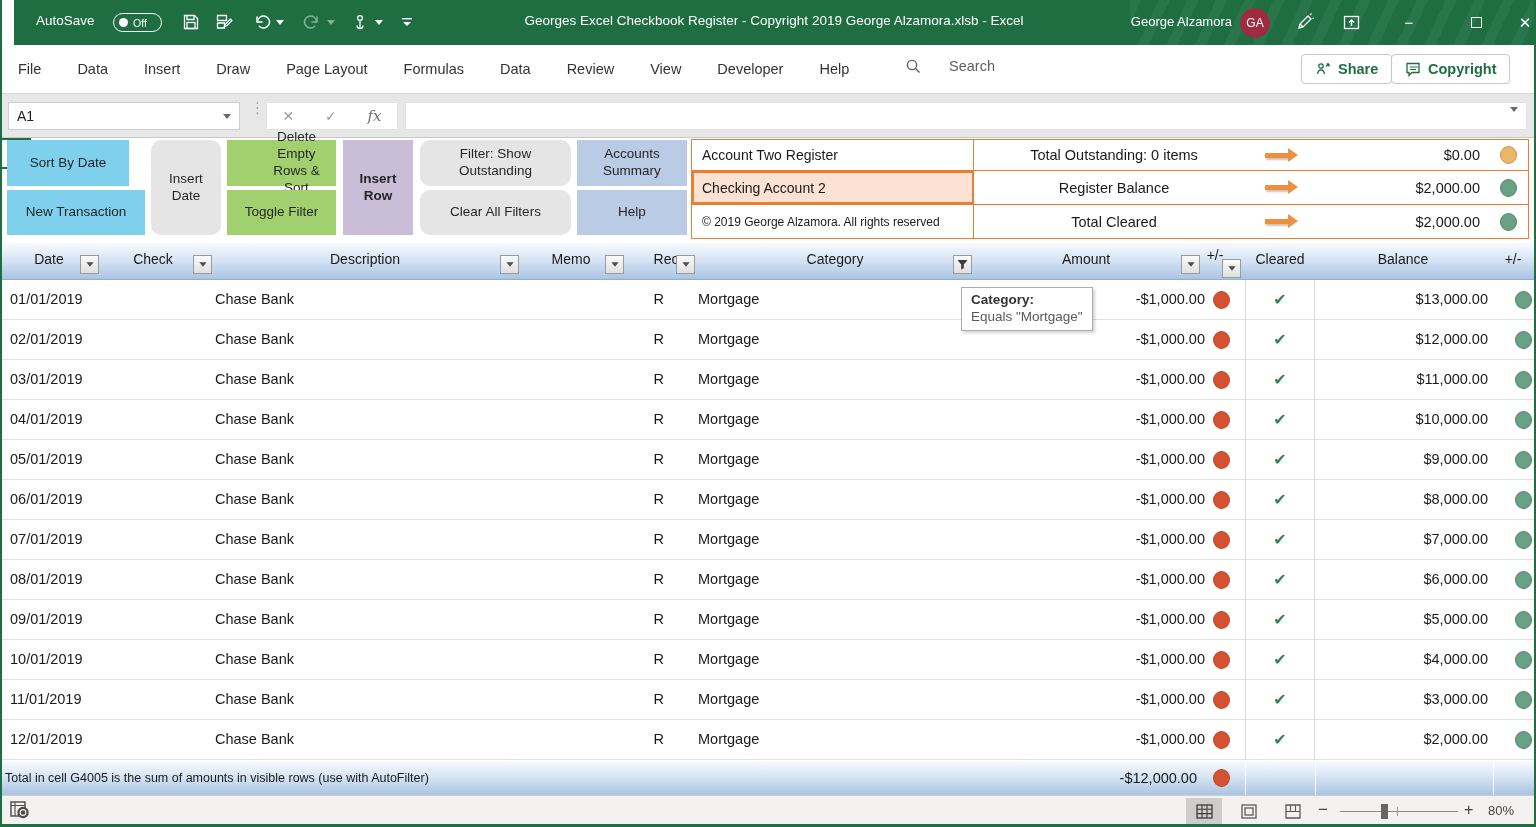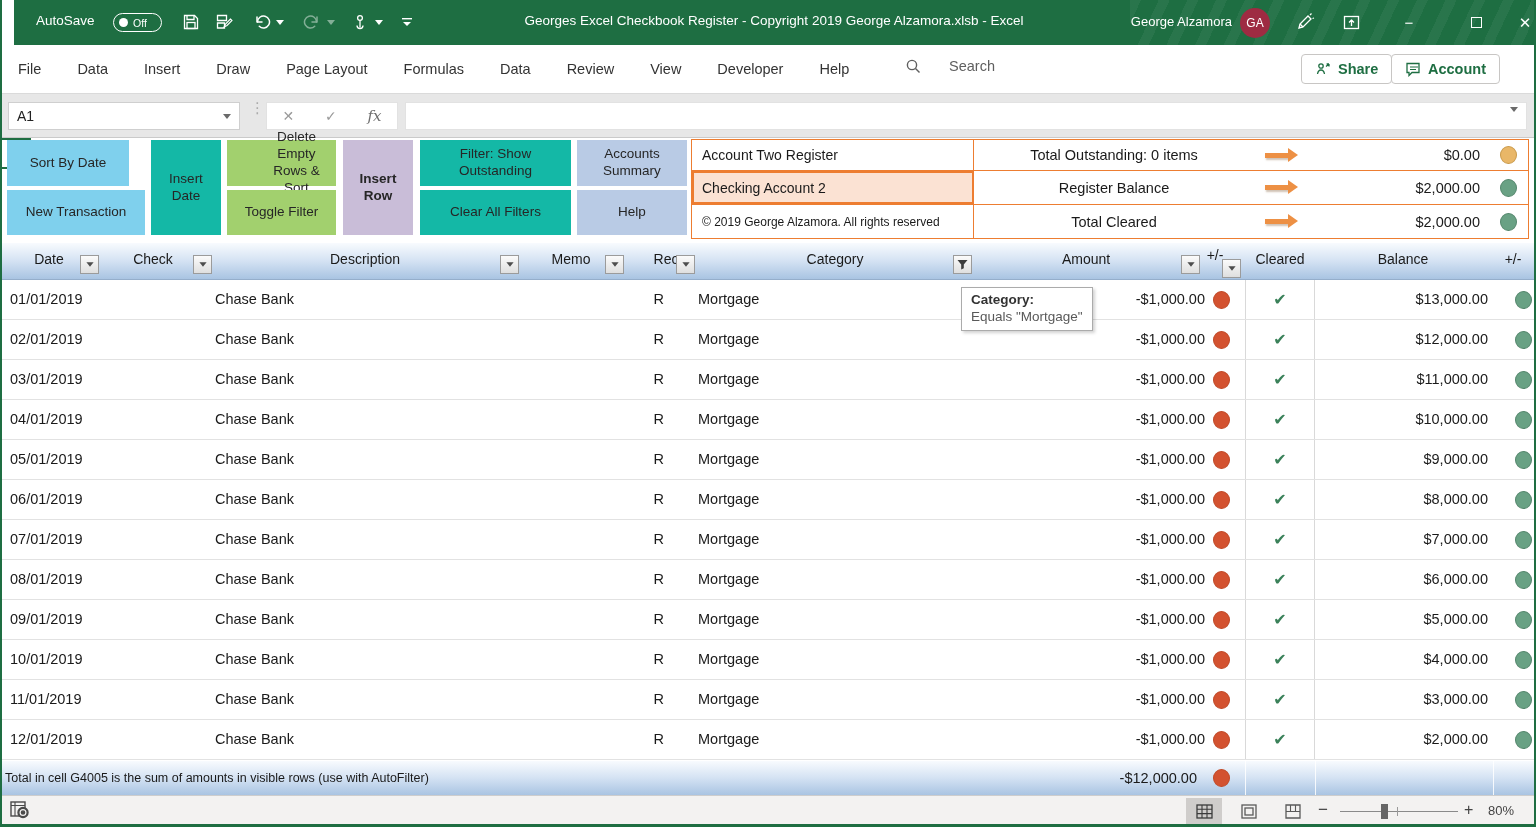--- a/index.html
+++ b/index.html
@@ -44,21 +44,21 @@
   .fbtns .fb { color:#9a9a9a; font-size:14px; }
   .fx { font-family:"DejaVu Serif",serif; font-style:italic; color:#6f6f6f; font-size:15px; }
   .finput { position:absolute; left:405px; top:8px; width:1122px; height:28px; background:#fff; border:1px solid #E2E2E2; }
   .fexp { position:absolute; left:1510px; top:18px; }
 
   
   .sheet { position:absolute; left:0; top:138px; width:1536px; height:657px; background:#fff; }
   .a1cell { position:absolute; left:-3px; top:0px; width:34px; height:31px; border:2px solid #1E6E42; background:#fff; }
 
   .mbtn { position:absolute; display:flex; align-items:center; justify-content:center; text-align:center; font-size:13.5px; color:#262626; line-height:1.25; padding:2px 6px; cursor:pointer; }
-  .b-blue { background:#7FD0ED; } .b-yellow { background:#14b8a6; } .b-green { background:#A2D06E; }
+  .b-blue { background:#7FD0ED; } .b-yellow { background:#e5e5e5;border-radius:10px; } .b-green { background:#A2D06E; }
   .b-purple { background:#C9BDD8; } .b-bluegray { background:#B9CBE5; }
 
   
   .acct-grid { position:absolute; left:691px; top:1px; width:838px; height:100px;border-radius:26px; }
   .agr { position:absolute; left:0; width:838px; border:1px solid #ED7D31; border-top:none; }
   .agr:first-child { border-top:1px solid #ED7D31; }
   .acct-cell { position:absolute; left:0; top:0; bottom:0; width:282px; border-right:1px solid #ED7D31; font-size:14px; color:#1a1a1a; display:flex; align-items:center; padding-left:10px; background:#fff; }
   .tot-label { position:absolute; left:282px; top:0; bottom:0; width:570px; }
   .tlbl { position:absolute; left:0; top:0; bottom:0; width:520px; display:flex; align-items:center; justify-content:center; font-size:14.5px; color:#1a1a1a; padding-right:240px; }
   .arrow { position:absolute; left:573px; top:50%; margin-top:-2.5px; width:24px; height:5px; background:#ED9044; box-shadow:1px 2px 2px rgba(120,80,40,.35); }
@@ -233,21 +233,21 @@
           <path d="M2.5 13c.5-2.8 2-4 3.5-4s3 1.2 3.5 4"></path>
           <path d="M11 5.5L14 3M14 3h-2.4M14 3v2.4"></path>
       </svg>
       <span>Share</span>
     </div>
     <div class="pill-btn" style="left:1391px">
       <svg width="16" height="16" viewBox="0 0 16 16" fill="none" stroke="#1E6E42" stroke-width="1.3">
         <path d="M2 2.5h12v9H7l-3 3v-3H2z"></path>
           <path d="M5 6h8M5 8.5h6" stroke-width="1.1"></path>
       </svg>
-      <span>Account</span>
+      <span>Copyright</span>
     </div>
   </div>
 
   <div class="fbar">
     <div class="namebox">
       <span>A1</span>
       <span class="nb-arrow">
           <span class="tri-dn"></span>
         </span>
     </div>

